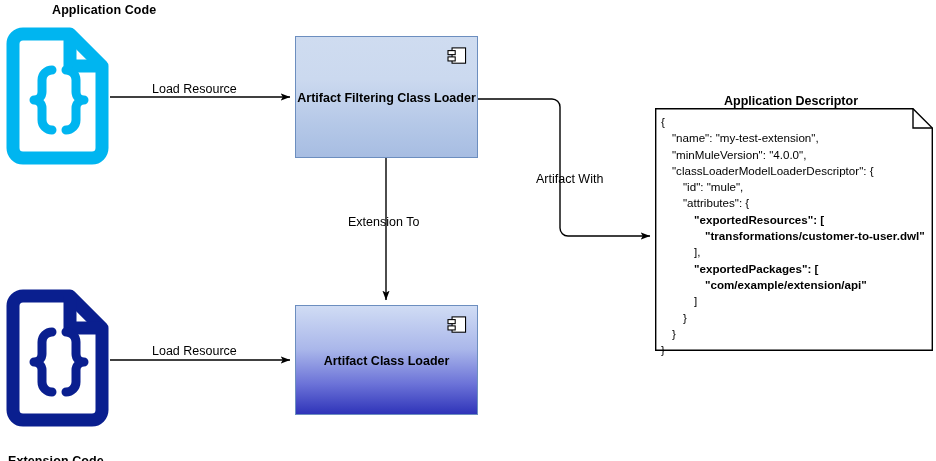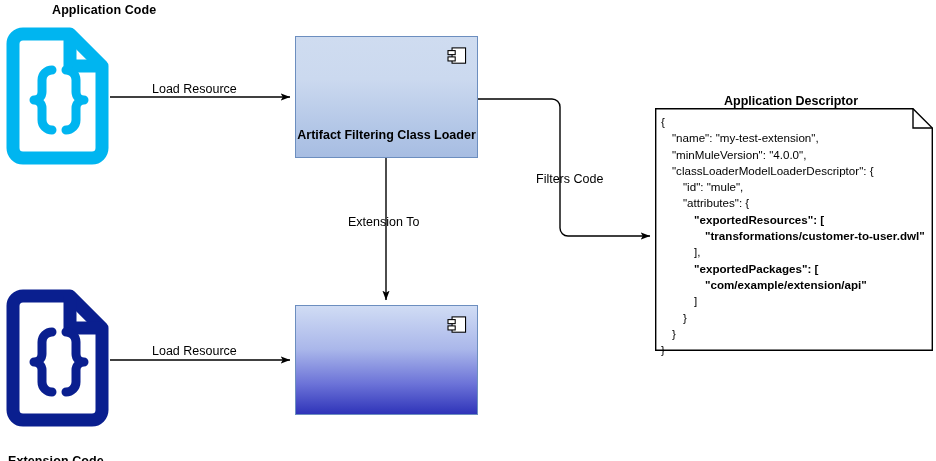--- a/index.html
+++ b/index.html
@@ -116,29 +116,30 @@
   </div>
 
   <div class="caption abs" style="left:8px; top:454px;text-decoration:underline;">Extension Code</div>
 
   <div class="uml-box filtering" style="left:295px; top:36px; width:183px; height:122px;">
     <svg class="uml-comp-icon" style="right:10px; top:10px;" viewBox="0 0 22 20">
       <rect x="5.5" y="1" width="15" height="17" fill="#ffffff" stroke="#000000" stroke-width="1.2"></rect>
       <rect x="1" y="4" width="8" height="4.5" fill="#ffffff" stroke="#000000" stroke-width="1.2"></rect>
       <rect x="1" y="11" width="8" height="4.5" fill="#ffffff" stroke="#000000" stroke-width="1.2"></rect>
     </svg>
-    <div class="uml-label" style="top:54px;margin-top:37px;">Artifact Filtering Class Loader</div>
+    <div class="uml-label" style="top:54px;">Artifact Filtering Class Loader</div>
   </div>
 
   <div class="uml-box plain" style="left:295px; top:305px; width:183px; height:110px;">
     <svg class="uml-comp-icon" style="right:10px; top:10px;" viewBox="0 0 22 20">
       <rect x="5.5" y="1" width="15" height="17" fill="#ffffff" stroke="#000000" stroke-width="1.2"></rect>
       <rect x="1" y="4" width="8" height="4.5" fill="#ffffff" stroke="#000000" stroke-width="1.2"></rect>
       <rect x="1" y="11" width="8" height="4.5" fill="#ffffff" stroke="#000000" stroke-width="1.2"></rect>
     </svg>
+    <div class="uml-label" style="top:48px;">Artifact Class Loader</div>
   </div>
 
   <svg class="abs" style="left:0; top:0;" width="936" height="461">
     <defs>
       <marker id="arrowEnd" markerWidth="10" markerHeight="8" refX="9.4" refY="4" orient="auto" markerUnits="userSpaceOnUse">
         <path d="M0,0.4 L9.6,4 L0,7.6 L2.2,4 Z" fill="#000000"></path>
       </marker>
     </defs>
 
     <g>
@@ -157,21 +158,21 @@
       <path d="M478 99 H552 a8 8 0 0 1 8 8 V228 a8 8 0 0 0 8 8 H650" fill="none" stroke="#000000" stroke-width="1.4" marker-end="url(#arrowEnd)"></path>
     </g>
   </svg>
 
   <div class="edge-label" style="left:152px; top:82px;">Load Resource</div>
 
   <div class="edge-label" style="left:152px; top:344px;">Load Resource</div>
 
   <div class="edge-label" style="left:348px; top:215px;">Extension To</div>
 
-  <div class="edge-label" style="left:536px; top:172px;">Filters Code</div>
+  <div class="edge-label" style="left:536px; top:172px;">Artifact With</div>
 
   <div class="note-title" style="left:655px; top:94px; width:272px;">Application Descriptor</div>
 
   <div class="note-wrap" style="left:655px; top:108px;">
     <svg width="278" height="243" viewBox="0 0 278 243">
       <path d="M0.7 0.7 H258 L277.3 20 V242.3 H0.7 Z" fill="#ffffff" stroke="#000000" stroke-width="1.4" stroke-linejoin="miter"></path>
       <path d="M258 0.7 V20 H277.3" fill="none" stroke="#000000" stroke-width="1.4"></path>
     </svg>
     <div class="note-code" style="left:6px; top:6px;"><div style="padding-left: 0px;">{</div><div style="padding-left: 11px;">"name": "my-test-extension",</div><div style="padding-left: 11px;">"minMuleVersion": "4.0.0",</div><div style="padding-left: 11px;">"classLoaderModelLoaderDescriptor": {</div><div style="padding-left: 22px;">"id": "mule",</div><div style="padding-left: 22px;">"attributes": {</div><div class="b" style="padding-left: 33px;">"exportedResources": [</div><div class="b" style="padding-left: 44px;">"transformations/customer-to-user.dwl"</div><div style="padding-left: 33px;">],</div><div class="b" style="padding-left: 33px;">"exportedPackages": [</div><div class="b" style="padding-left: 44px;">"com/example/extension/api"</div><div style="padding-left: 33px;">]</div><div style="padding-left: 22px;">}</div><div style="padding-left: 11px;">}</div><div style="padding-left: 0px;">}</div></div>
   </div>

